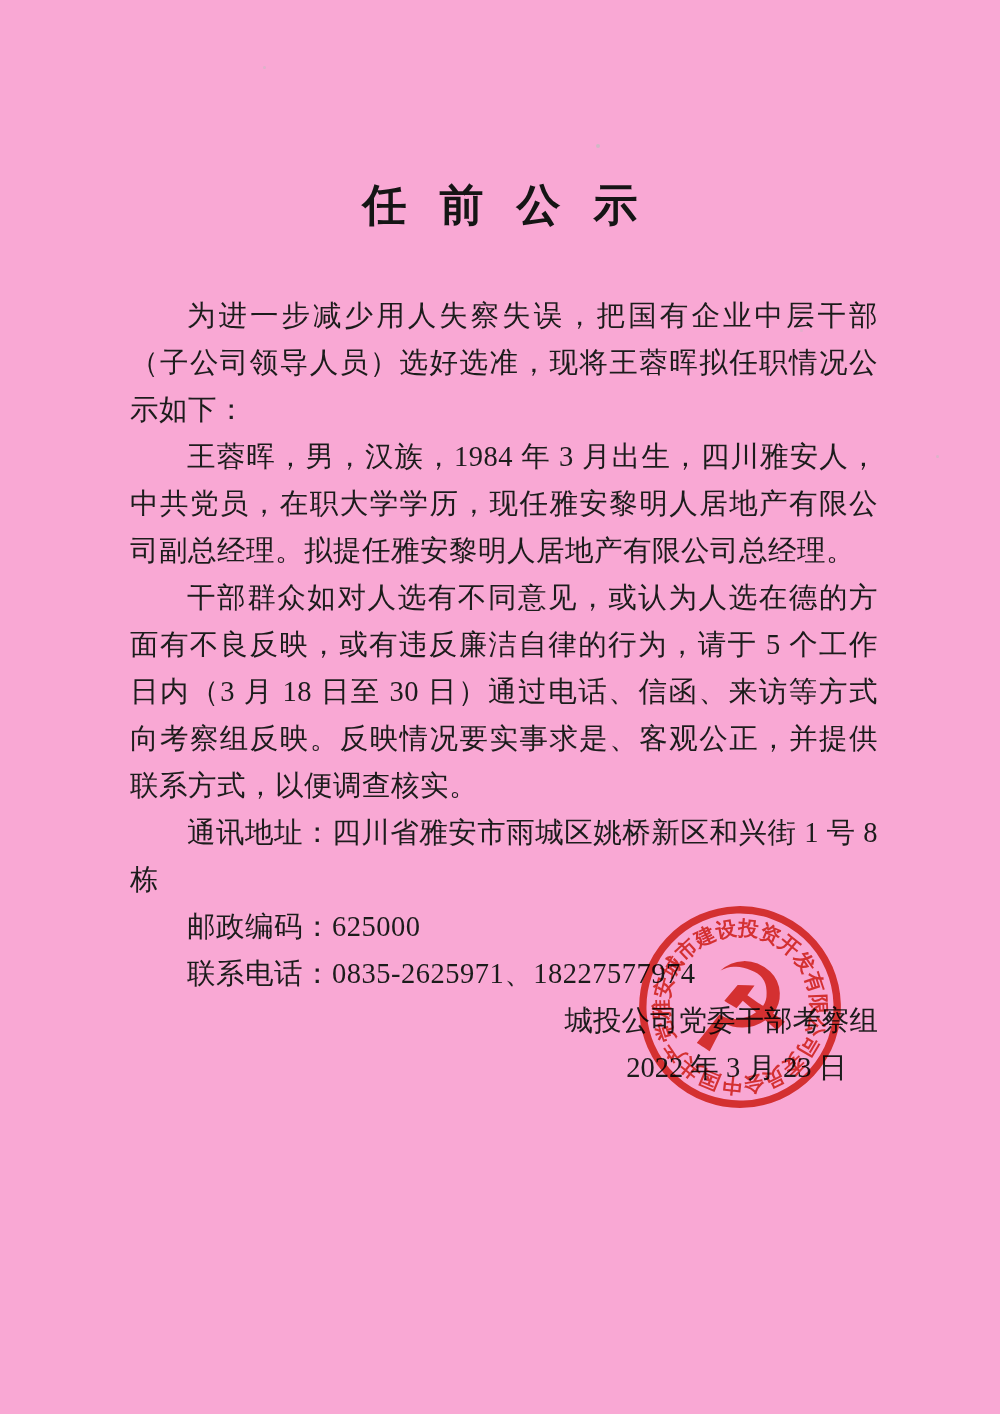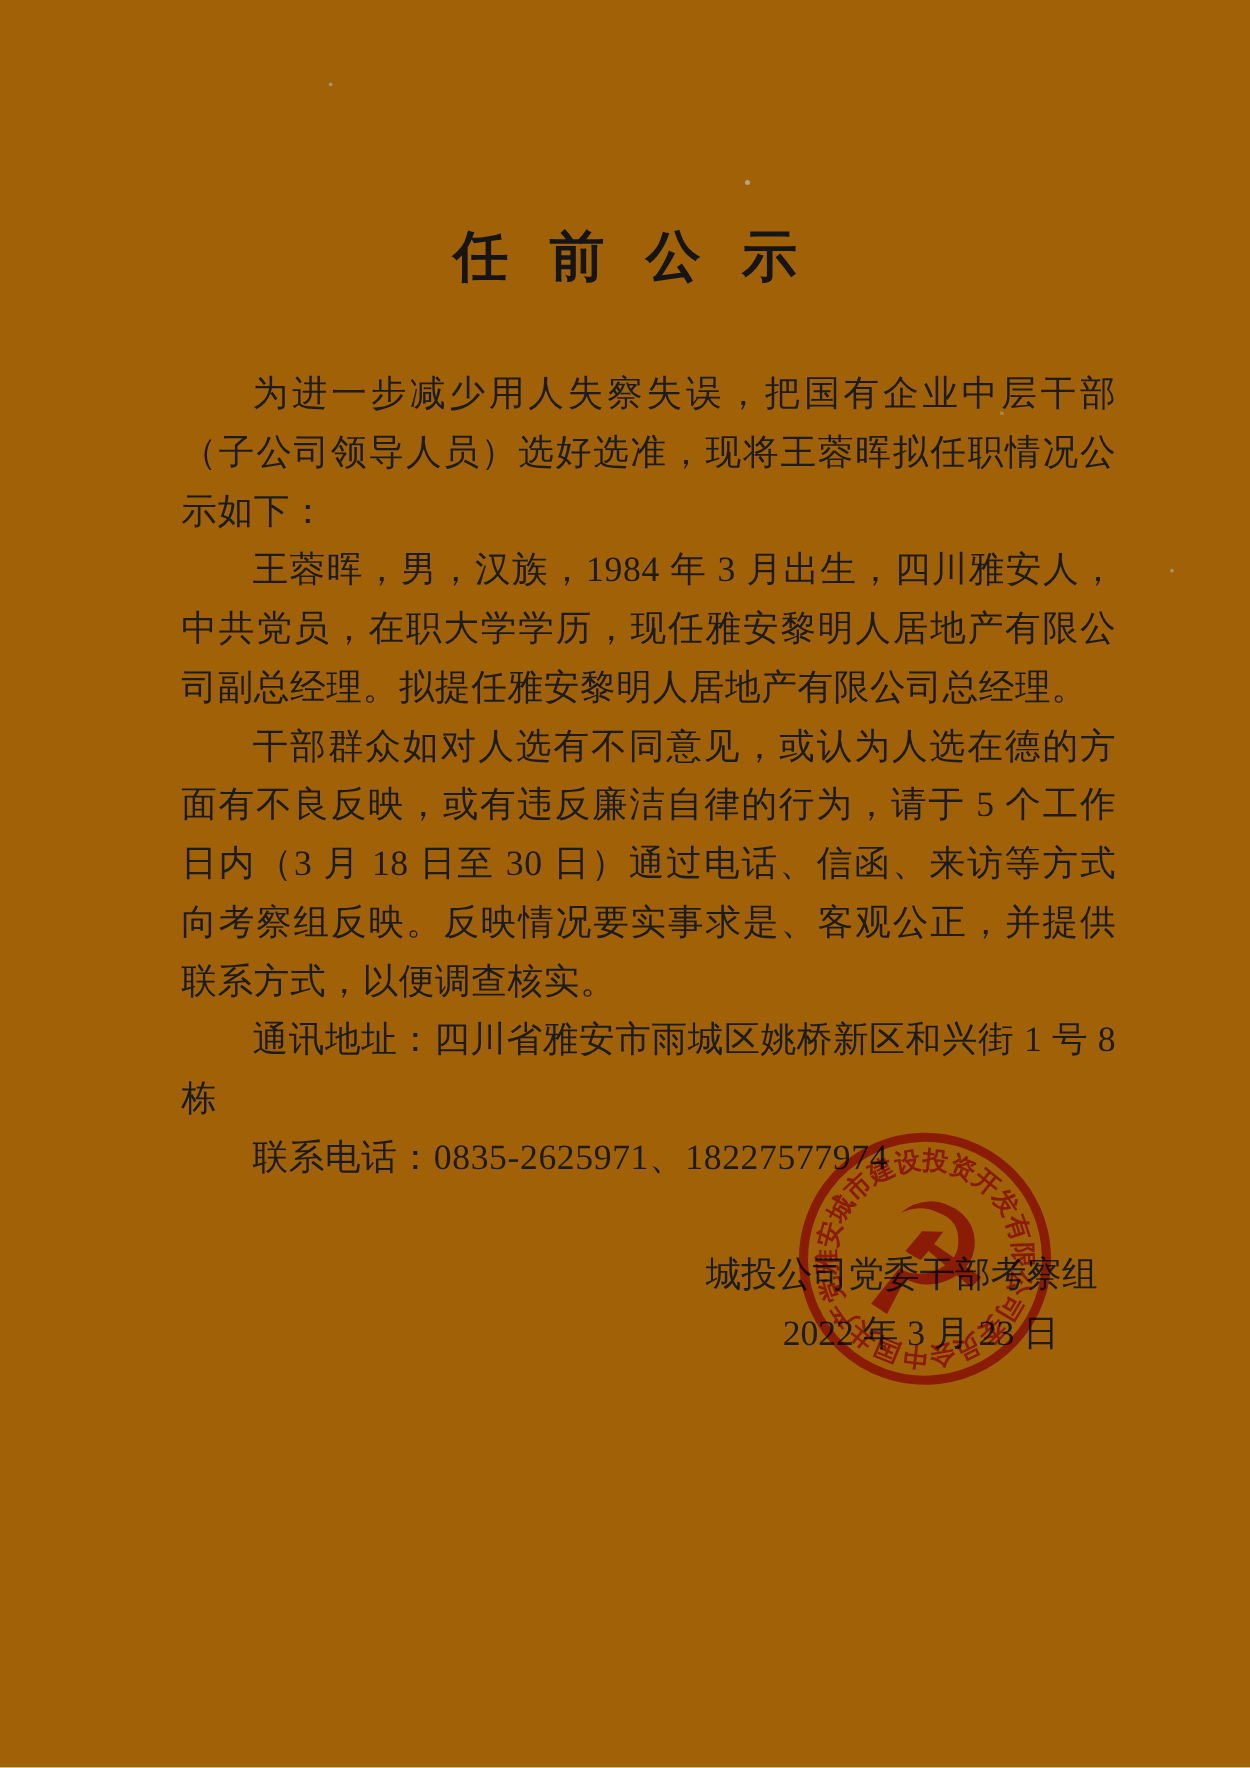--- a/index.html
+++ b/index.html
@@ -5,42 +5,42 @@
   html, body {
     margin: 0;
     padding: 0;
     background: #e8e8e8;
   }
   .page {
     position: relative;
     width: 1000px;
     height: 1414px;
     margin: 0 auto;
-    background: #a16207;
+    background: #f9a8d4;
     overflow: hidden;
     font-family: "Liberation Serif", "DejaVu Serif", serif;
     color: #1c1c1c;
   }
   .doc-title {
     position: absolute;
     top: 176px;
     left: 0;
     right: 0;
     margin: 0;
     text-align: center;
     font-size: 44px;
     font-weight: bold;
     letter-spacing: 11px;
     text-indent: 11px;
     color: #151515;
   }
   .body-text {
     position: absolute;
     top: 292px;
-    left: 145px;
+    left: 130px;
     width: 748px;
     font-size: 28.5px;
     line-height: 47px;
     text-align: justify;
     letter-spacing: 0.5px;
     color: #1c1c1c;
   }
   .body-text p {
     margin: 0;
     text-indent: 57px;
@@ -105,20 +105,21 @@
 
 <div class="page">
 
   <h1 class="doc-title">任 前 公 示</h1>
 
   <div class="body-text">
     <p>为进一步减少用人失察失误，把国有企业中层干部（子公司领导人员）选好选准，现将王蓉晖拟任职情况公示如下：</p>
     <p>王蓉晖，男，汉族，1984 年 3 月出生，四川雅安人，中共党员，在职大学学历，现任雅安黎明人居地产有限公司副总经理。拟提任雅安黎明人居地产有限公司总经理。</p>
     <p>干部群众如对人选有不同意见，或认为人选在德的方面有不良反映，或有违反廉洁自律的行为，请于 5 个工作日内（3 月 18 日至 30 日）通过电话、信函、来访等方式向考察组反映。反映情况要实事求是、客观公正，并提供联系方式，以便调查核实。</p>
     <p>通讯地址：四川省雅安市雨城区姚桥新区和兴街 1 号 8 栋</p>
+    <p>邮政编码：625000</p>
     <p>联系电话：0835-2625971、18227577974</p>
   </div>
 
   <div class="signature-line">城投公司党委干部考察组</div>
 
   <div class="date-line">2022 年 3 月 23 日</div>
 
   <div class="stamp">
     <svg width="216" height="216" viewBox="0 0 220 220">
       <circle class="seal-ring" cx="110" cy="110" r="99" stroke="#d63a2c"></circle>

